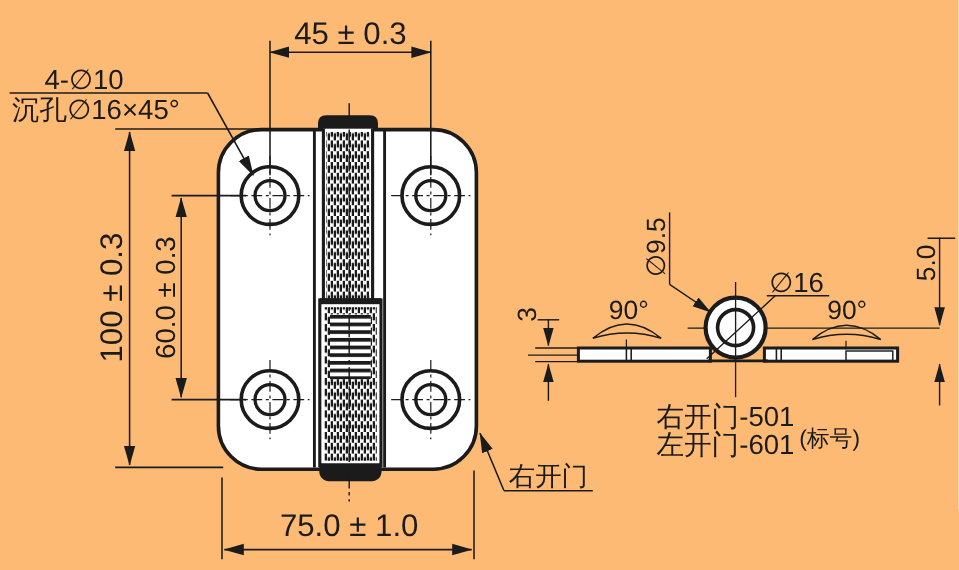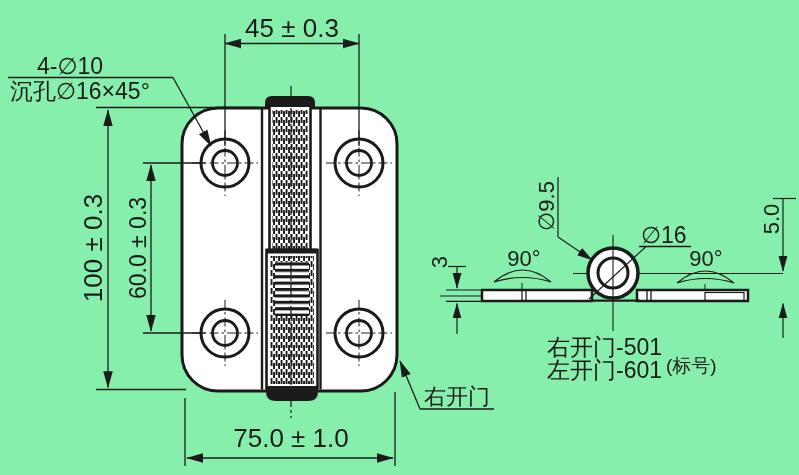--- a/index.html
+++ b/index.html
@@ -1,16 +1,16 @@
 <!DOCTYPE html>
 <html><head>
 <meta charset="utf-8">
 <style>
   html,body{margin:0;padding:0;background:#ffffff;}
-  .canvas{position:relative;width:799px;height:475px;background:#86efac;overflow:hidden;}
+  .canvas{position:relative;width:799px;height:475px;background:#fdba74;overflow:hidden;}
   svg text{font-family:"Liberation Sans","DejaVu Sans",sans-serif;fill:#1b1b1b;}
   .dimtxt{font-size:26px;}
   .dimtxt-s{font-size:22px;}
   .notetxt{font-size:23px;}
   .cjk{font-size:22px;}
 </style>
 </head>
 <body>
 
 <div class="canvas">

